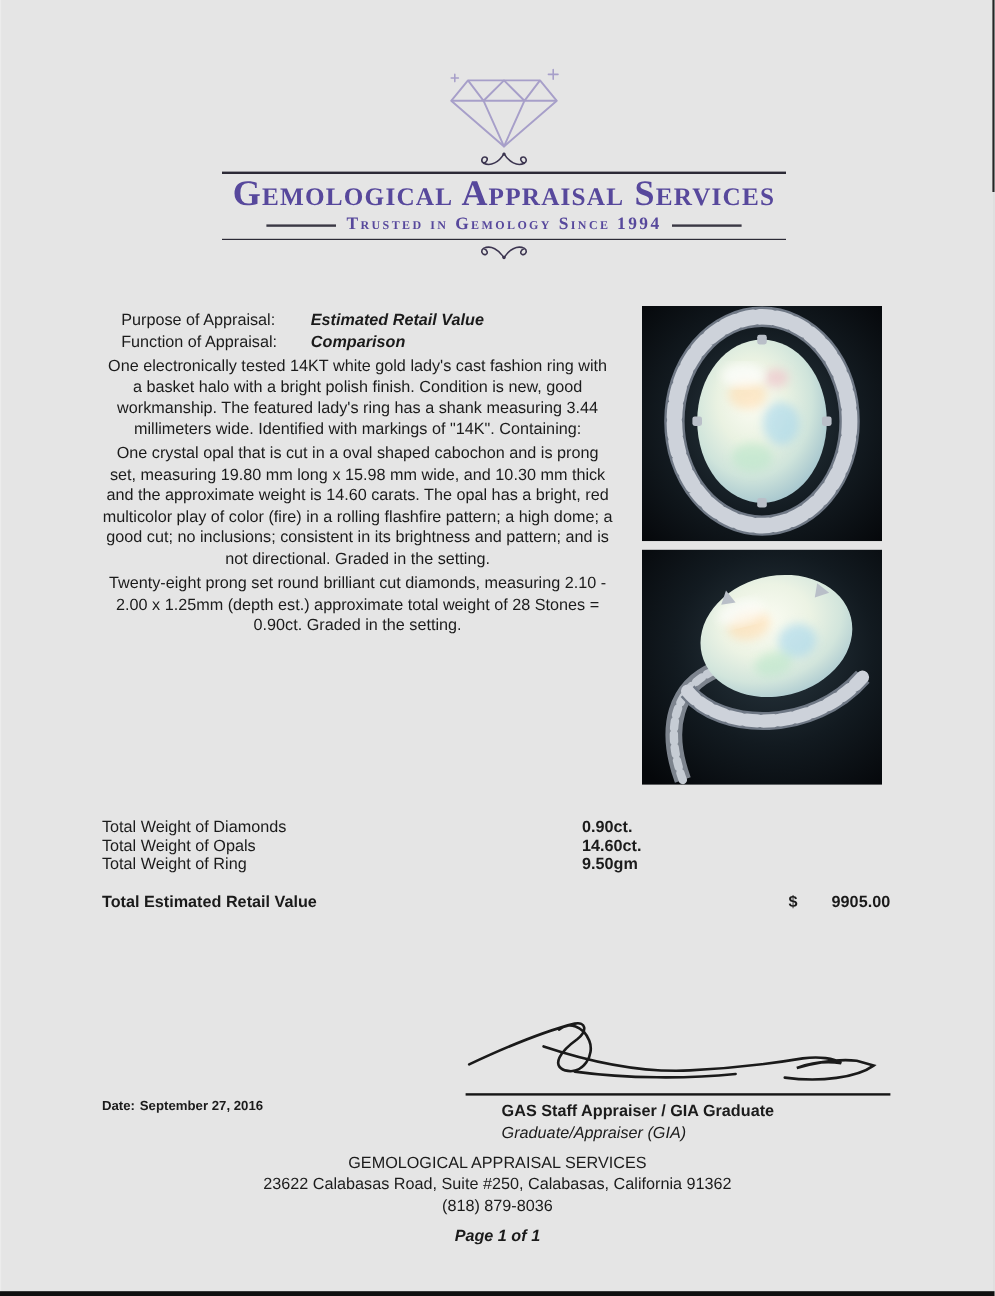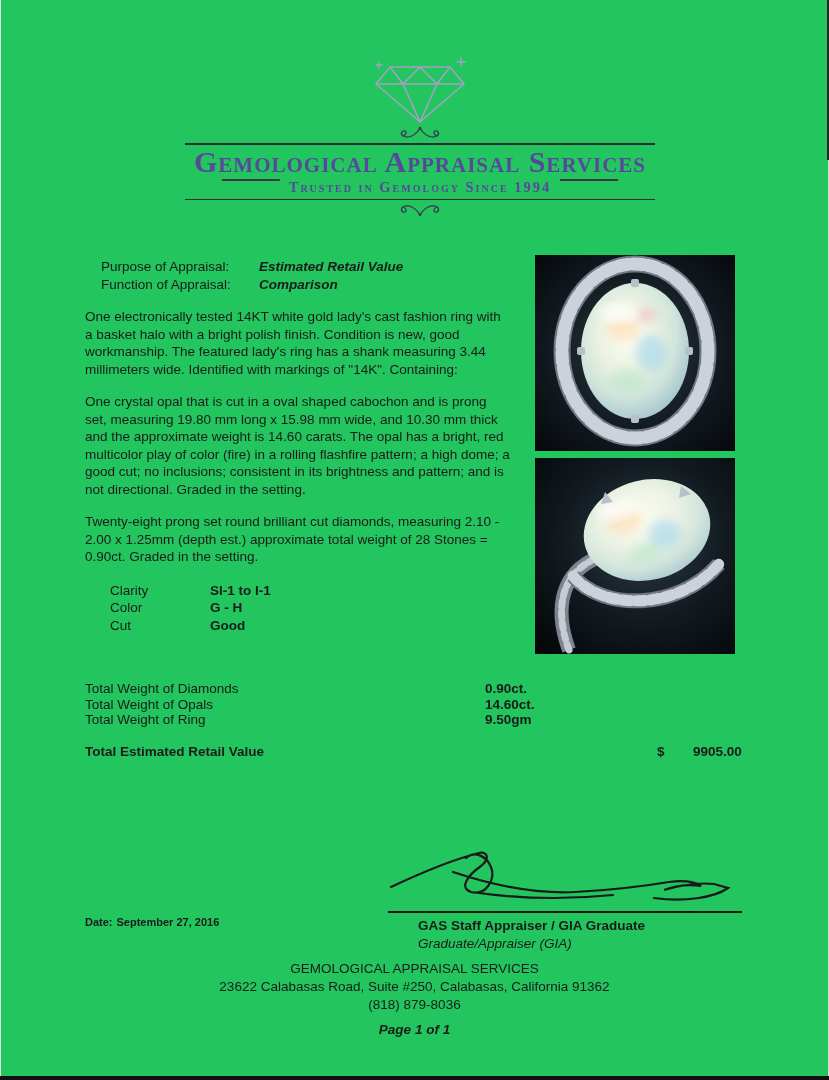--- a/index.html
+++ b/index.html
@@ -1,39 +1,39 @@
 <!DOCTYPE html>
 <html><head>
 <meta charset="utf-8">
 <style>
   html,body{margin:0;padding:0;background:#ffffff;}
-  .page{position:relative;width:829px;height:1080px;background:#22c55e;
+  .page{position:relative;width:829px;height:1080px;background:#e5e5e5;
         font-family:"Liberation Sans",sans-serif;color:#1b1b1b;overflow:hidden;
         box-shadow:inset -1px 0 0 #d8d8d8, inset 1px 0 0 #ececec;}
 
   
   .logo-block{position:absolute;left:185px;top:54px;width:470px;text-align:center;}
   .logo-diamond{display:block;margin:0 auto;}
   .orn{display:block;margin:0 auto;}
   .rule-thick{height:0;border-top:2.5px solid #2c2a36;margin:2px 0 1px;}
   .rule-thin{height:0;border-top:1.5px solid #2c2a36;margin:3px 0 1px;}
   .brand-title{font-family:"Liberation Serif",serif;font-variant:small-caps;
         font-weight:600;font-size:30px;letter-spacing:1px;color:#57489c;
         margin:1px 0 0;line-height:32px;}
-  .tagline-row{display:flex;justify-content:center;gap:9px;margin:1px 0 3px;}
+  .tagline-row{display:flex;align-items:center;justify-content:center;gap:9px;margin:1px 0 3px;}
   .tagline-row .tl{flex:0 0 58px;height:2px;background:#3a3844;}
   .brand-tagline{font-family:"Liberation Serif",serif;font-variant:small-caps;
         font-weight:600;font-size:14.5px;letter-spacing:2px;color:#57489c;}
 
   
   .main-text{position:absolute;left:85px;top:258px;width:426px;font-size:13.5px;line-height:17.5px;}
   .field-row{display:flex;margin-left:16px;}
   .field-label{width:158px;}
   .field-value{font-weight:bold;font-style:italic;}
-  .para{margin:15px 0 0;}
+  .para{margin:3px 0 0;text-align:center;}
   .grades{margin-top:16px;margin-left:25px;}
   .grade-row{display:flex;}
   .grade-label{width:100px;}
   .grade-value{font-weight:bold;}
 
   
   .photo{position:absolute;left:535px;width:200px;height:196px;}
   #photo1{top:255px;}
   #photo2{top:458px;}
 
@@ -123,34 +123,20 @@
     </div>
     <div class="field-row">
       <span class="field-label">Function of Appraisal:</span>
       <span class="field-value">Comparison</span>
     </div>
 
     <p class="para">One electronically tested 14KT white gold lady's cast fashion ring with a basket halo with a bright polish finish. Condition is new, good workmanship. The featured lady's ring has a shank measuring 3.44 millimeters wide. Identified with markings of "14K".  Containing:</p>
     <p class="para">One crystal opal that is cut in a oval shaped cabochon and is prong set, measuring 19.80 mm long x 15.98 mm wide, and 10.30 mm thick and the approximate weight is 14.60 carats. The opal has a bright, red multicolor play of color (fire) in a rolling flashfire pattern; a high dome; a good cut; no inclusions; consistent in its brightness and pattern; and is not directional. Graded in the setting.</p>
     <p class="para">Twenty-eight prong set round brilliant cut diamonds, measuring 2.10 - 2.00 x 1.25mm (depth est.) approximate total weight of 28 Stones = 0.90ct. Graded in the setting.</p>
 
-    <div class="grades">
-      <div class="grade-row">
-        <span class="grade-label">Clarity</span>
-        <span class="grade-value">SI-1 to I-1</span>
-      </div>
-      <div class="grade-row">
-        <span class="grade-label">Color</span>
-        <span class="grade-value">G - H</span>
-      </div>
-      <div class="grade-row">
-        <span class="grade-label">Cut</span>
-        <span class="grade-value">Good</span>
-      </div>
-    </div>
   </div>
 
   <div class="photo" id="photo1">
     <svg width="200" height="196" viewBox="0 0 200 196">
       <defs>
         <radialGradient id="bg1" cx="50%" cy="49%" r="72%">
           <stop offset="0%" stop-color="#2d3b44"></stop>
           <stop offset="55%" stop-color="#131b21"></stop>
           <stop offset="100%" stop-color="#05070a"></stop>
         </radialGradient>

